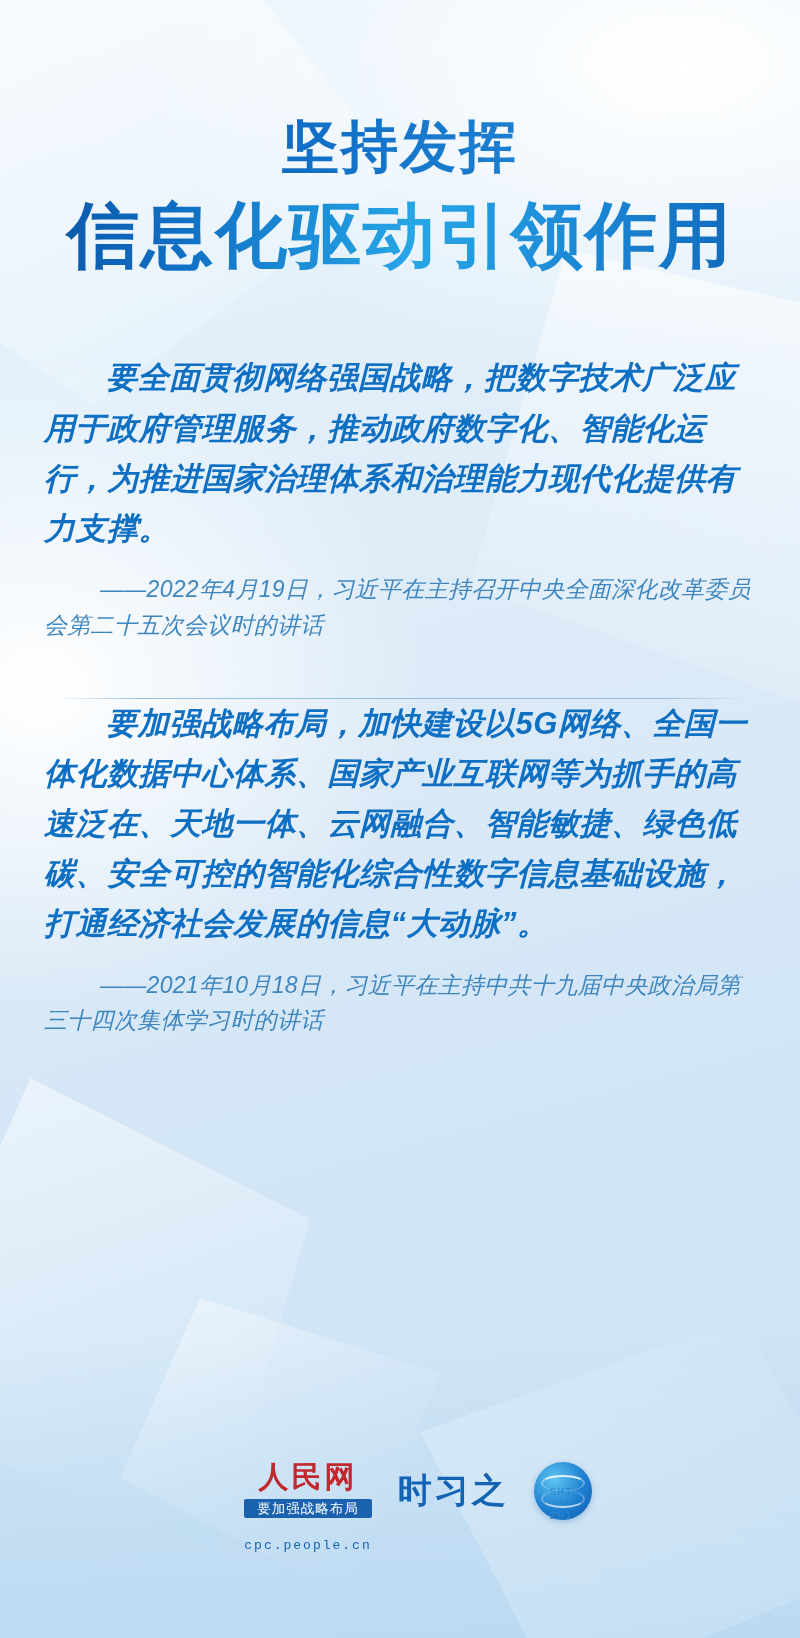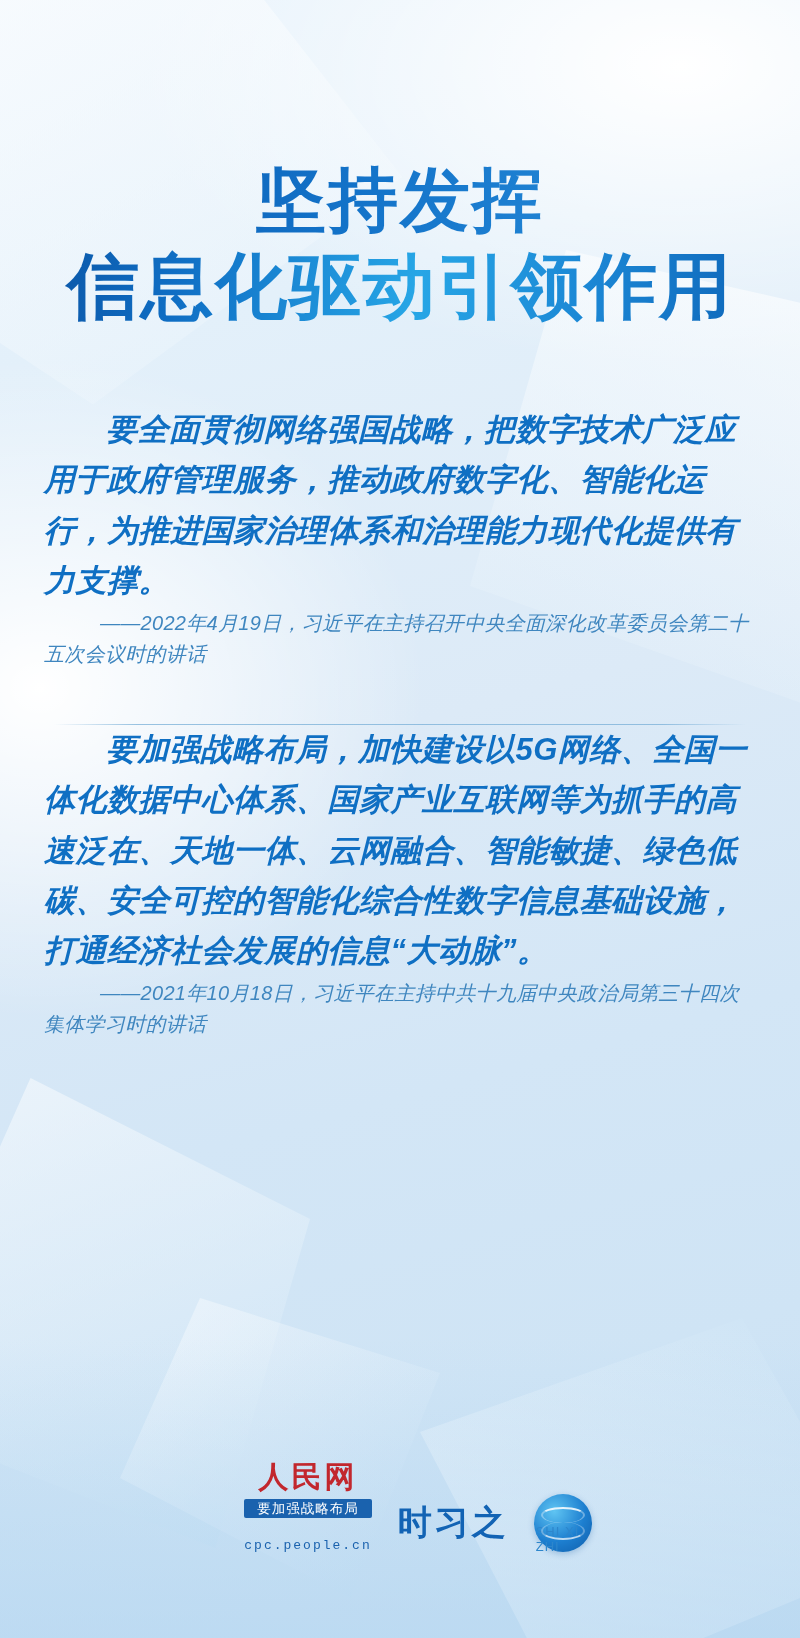--- a/index.html
+++ b/index.html
@@ -77,31 +77,31 @@
     text-align: center;
     padding-top: 112px;
   }
   .headline-line {
     font-weight: bold;
     letter-spacing: 2px;
     line-height: 1.22;
     white-space: nowrap;
   }
   .headline-line-1 {
-    font-size: 70px;
+    font-size: 57px;
     color: #0b63bd;
     background: linear-gradient(100deg, #0a58ae 0%, #1373c9 45%, #2f95df 100%);
     -webkit-background-clip: text;
     background-clip: text;
     -webkit-text-fill-color: transparent;
     color: transparent;
-    margin-top: 46px;
   }
   .headline-line-2 {
     font-size: 72px;
+    margin-top: 10px;
     background: linear-gradient(95deg, #0a4f9e 0%, #0f6ec4 22%, #27a6e6 52%, #1b86d4 74%, #0b5eb2 100%);
     -webkit-background-clip: text;
     background-clip: text;
     -webkit-text-fill-color: transparent;
     color: transparent;
   }
 
   
   .quotes {
     margin-top: 74px;
@@ -110,42 +110,42 @@
   }
   .quote-text {
     font-size: 31px;
     font-weight: bold;
     line-height: 1.62;
     color: #0f6fc3;
     text-indent: 62px;
     letter-spacing: 0.5px;
   }
   .quote-source {
-    margin-top: 2px;
-    font-size: 20px;
+    margin-top: 18px;
+    font-size: 23px;
     line-height: 1.55;
     color: #3f86bf;
     text-indent: 56px;
     letter-spacing: 0.3px;
   }
   .divider {
     height: 1px;
     background: linear-gradient(to right, rgba(120,175,215,0) 0%, rgba(120,175,215,0.75) 12%, rgba(120,175,215,0.75) 88%, rgba(120,175,215,0) 100%);
     margin: 54px 10px 0 10px;
   }
 
   
   .footer {
     position: absolute;
     left: 0;
     right: 0;
     bottom: 86px;
     display: flex;
     justify-content: center;
-    align-items: flex-end;
+    align-items: flex-start;
     gap: 26px;
     z-index: 3;
     padding-left: 36px;
   }
   .people-logo {
     text-align: center;
     line-height: 1;
   }
   .people-logo .cn {
     font-size: 30px;
@@ -211,25 +211,25 @@
     height: 16px;
     border-radius: 50%;
     border-bottom: 2px solid rgba(255,255,255,0.7);
     border-left: 2px solid rgba(255,255,255,0.3);
     border-right: 2px solid rgba(255,255,255,0.3);
     border-top: none;
   }
   .shixi-pinyin {
     position: absolute;
     bottom: -2px;
-    left: 2px;
-    font-size: 13px;
+    left: 16px;
+    font-size: 11px;
     letter-spacing: 1px;
     color: #2d86cc;
-    font-family: Liberation Sans, sans-serif;
+    font-family: Liberation Mono, monospace;
   }
 </style>
 </head>
 <body>
 
 <div class="poster">
 
   <div class="facet f1"></div>
   <div class="facet f2"></div>
   <div class="facet f3"></div>

